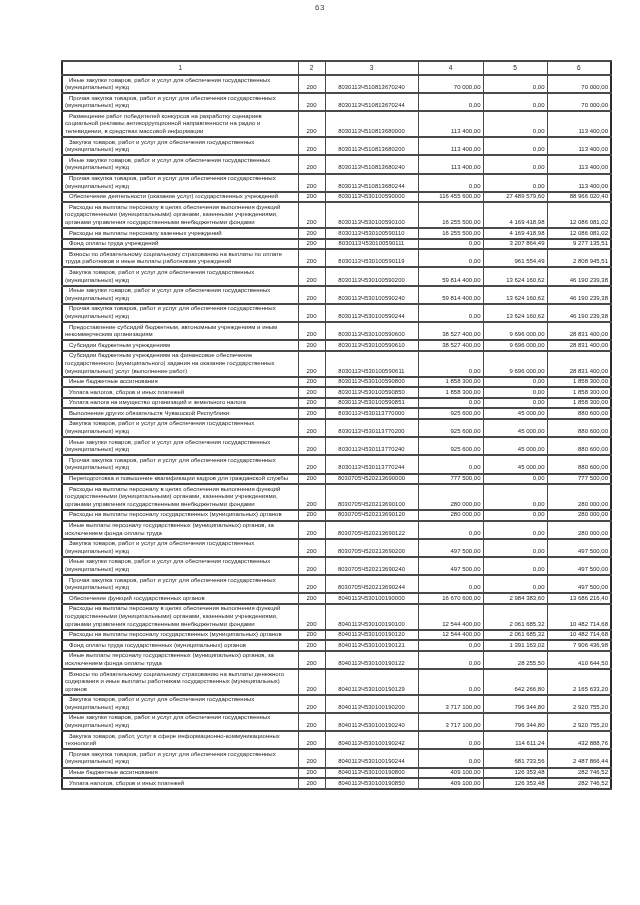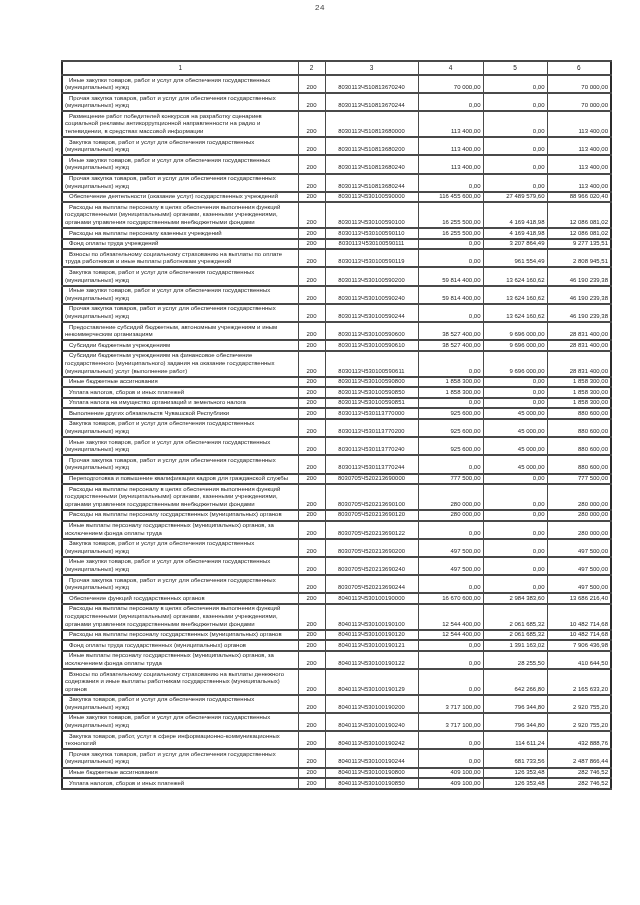--- a/index.html
+++ b/index.html
@@ -60,21 +60,21 @@
   td.num{
     text-align:right;
     vertical-align:bottom;
     white-space:nowrap;
     padding-right:1px;
   }
 </style>
 </head>
 <body>
 
-<div class="page-number">24</div>
+<div class="page-number">63</div>
 
 <table class="budget">
   <colgroup>
     <col style="width:236px">
     <col style="width:27px">
     <col style="width:93px">
     <col style="width:65px">
     <col style="width:64px">
     <col style="width:64px">
   </colgroup>

